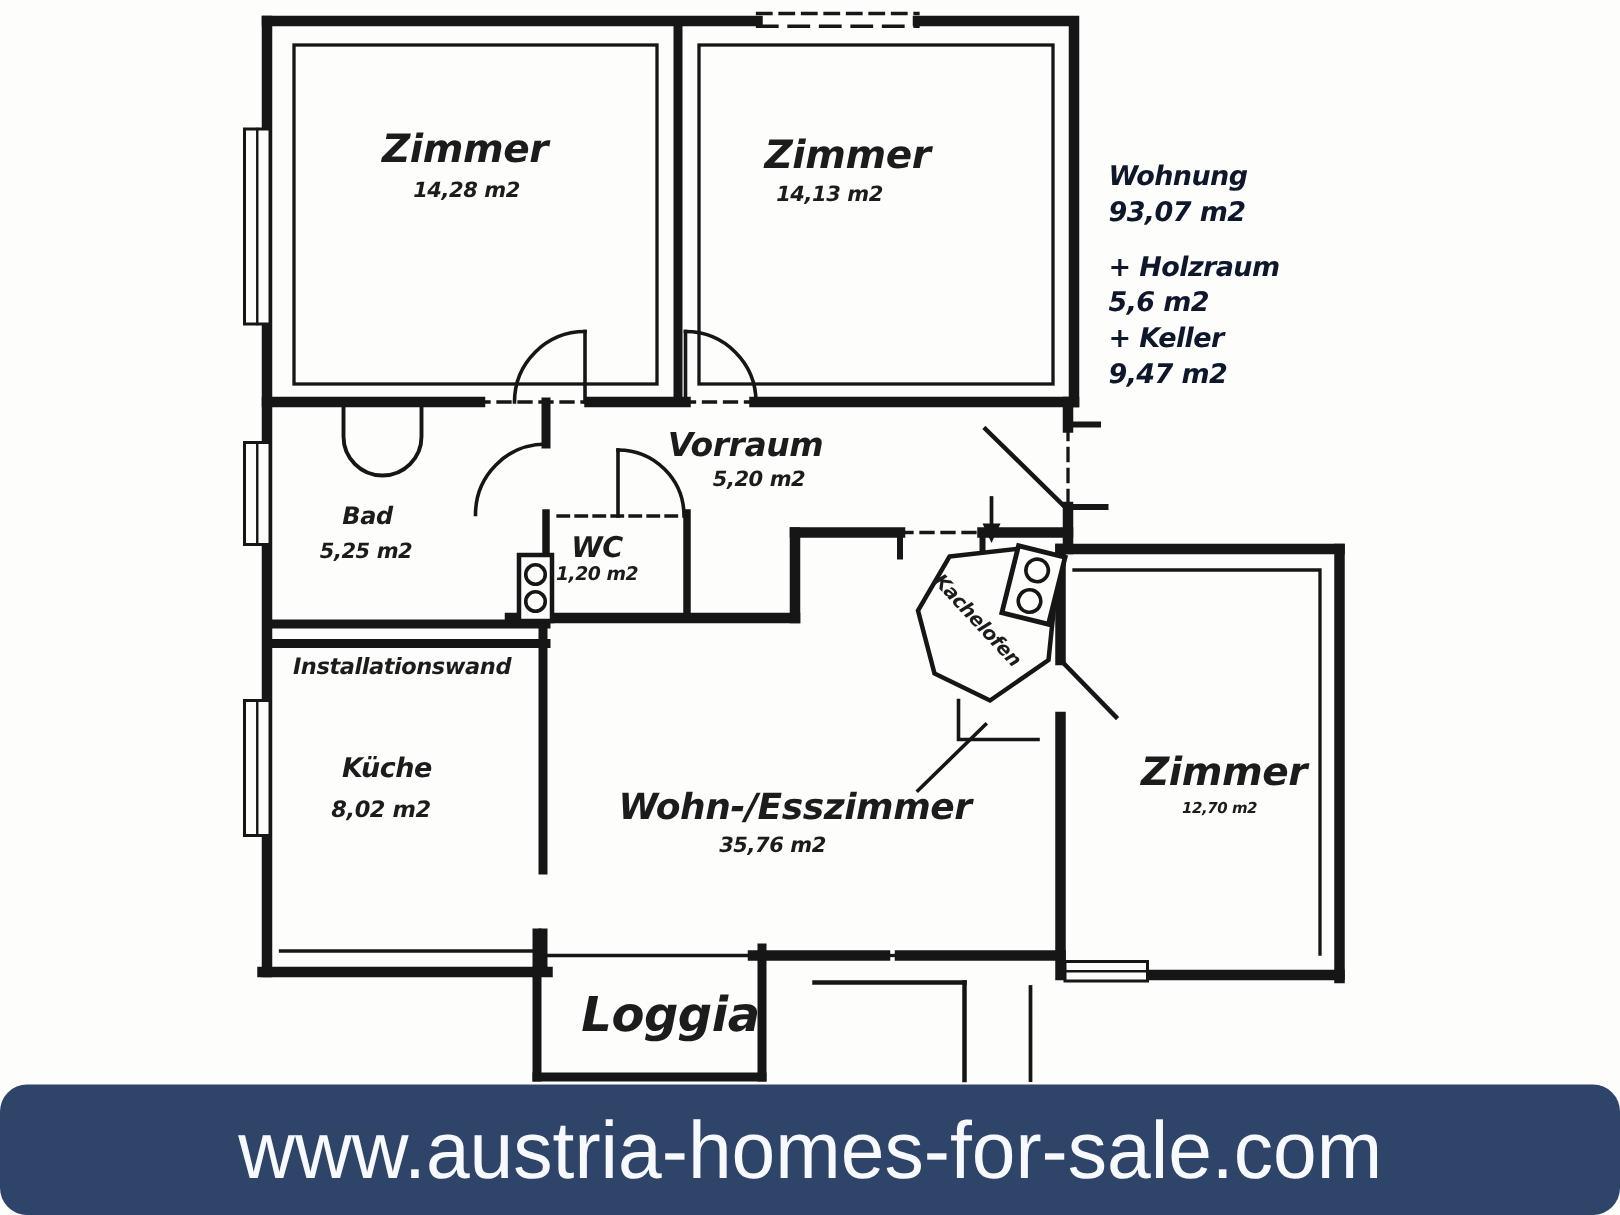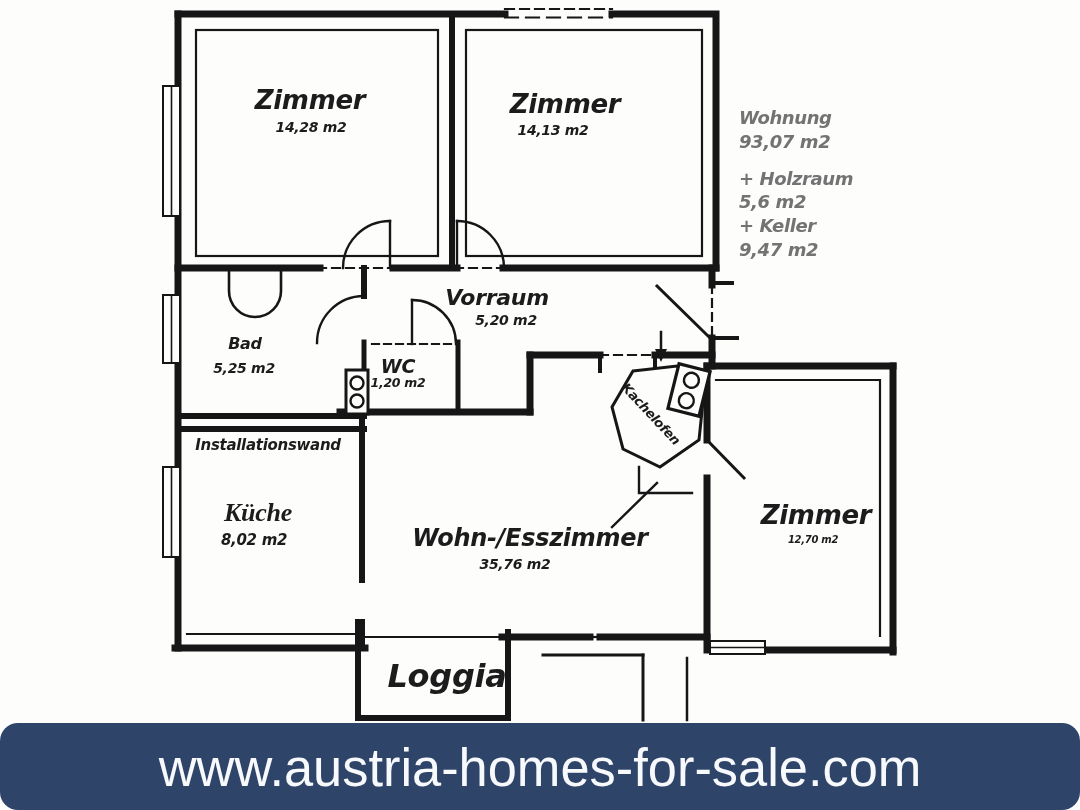--- a/index.html
+++ b/index.html
@@ -4,21 +4,21 @@
 <style>
   html,body{margin:0;padding:0;background:#ffffff;}
   .page{position:relative;width:1080px;height:810px;background:#fdfdfc;overflow:hidden;
         font-family:"DejaVu Sans",sans-serif;}
   .plan{position:absolute;left:0;top:0;width:864px;height:723px;}
   .plan svg{position:absolute;left:0;top:0;}
   .lbl{position:absolute;transform:translate(-50%,-50%);font-style:italic;font-weight:bold;
        color:#1c1c1c;white-space:nowrap;letter-spacing:-0.3px;line-height:1;}
   .lbl.rot{transform:translate(-50%,-50%) rotate(47deg);}
   .summary{position:absolute;left:739px;top:106px;font-style:italic;font-weight:bold;
-           color:#737373;font-size:18px;line-height:1.32;letter-spacing:-0.4px;}
+           color:#0f172a;font-size:18px;line-height:1.32;letter-spacing:-0.4px;}
   .summary .total{margin-bottom:13px;}
   .banner{position:absolute;left:0;top:723px;width:1080px;height:87px;background:#2e4569;
           display:flex;align-items:center;justify-content:center;border-radius:18px;}
   .banner span{color:#f7f9fc;font-family:"Liberation Sans",sans-serif;font-size:54px;
                font-weight:400;letter-spacing:0;transform:scaleX(0.97);white-space:nowrap;}
 </style>
 </head>
 <body>
 
 <div class="page">
@@ -138,21 +138,21 @@
     <div class="lbl" style="left:506px;top:320px;font-size:14px;">5,20 m2</div>
 
     <div class="lbl" style="left:245px;top:344px;font-size:16px;">Bad</div>
     <div class="lbl" style="left:244px;top:368px;font-size:14px;">5,25 m2</div>
 
     <div class="lbl" style="left:398px;top:366px;font-size:19px;">WC</div>
     <div class="lbl" style="left:398px;top:383px;font-size:12.5px;">1,20 m2</div>
 
     <div class="lbl" style="left:268px;top:445px;font-size:15px;">Installationswand</div>
 
-    <div class="lbl" style="left:258px;top:513px;font-size:26px;font-family:Liberation Serif, serif;">Küche</div>
+    <div class="lbl" style="left:258px;top:513px;font-size:18px;">Küche</div>
     <div class="lbl" style="left:254px;top:540px;font-size:15px;">8,02 m2</div>
 
     <div class="lbl" style="left:530px;top:538px;font-size:24px;">Wohn-/Esszimmer</div>
     <div class="lbl" style="left:515px;top:564px;font-size:14px;">35,76 m2</div>
 
     <div class="lbl" style="left:816px;top:515px;font-size:26px;">Zimmer</div>
     <div class="lbl" style="left:813px;top:540px;font-size:10px;">12,70 m2</div>
 
     <div class="lbl" style="left:447px;top:676px;font-size:32px;">Loggia</div>
 

